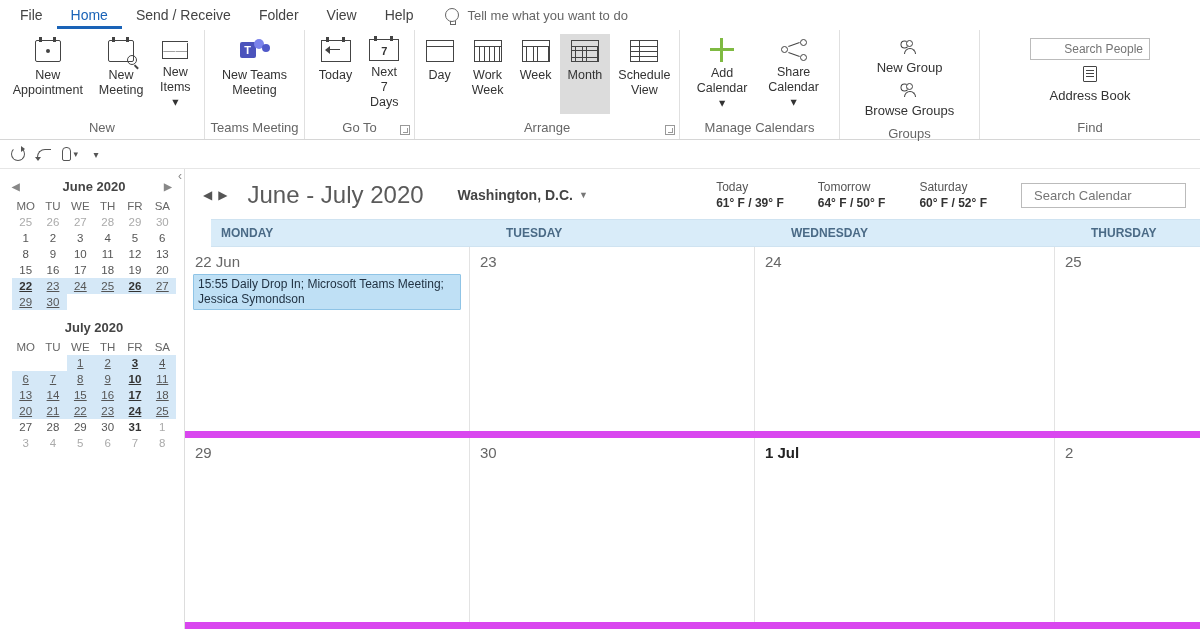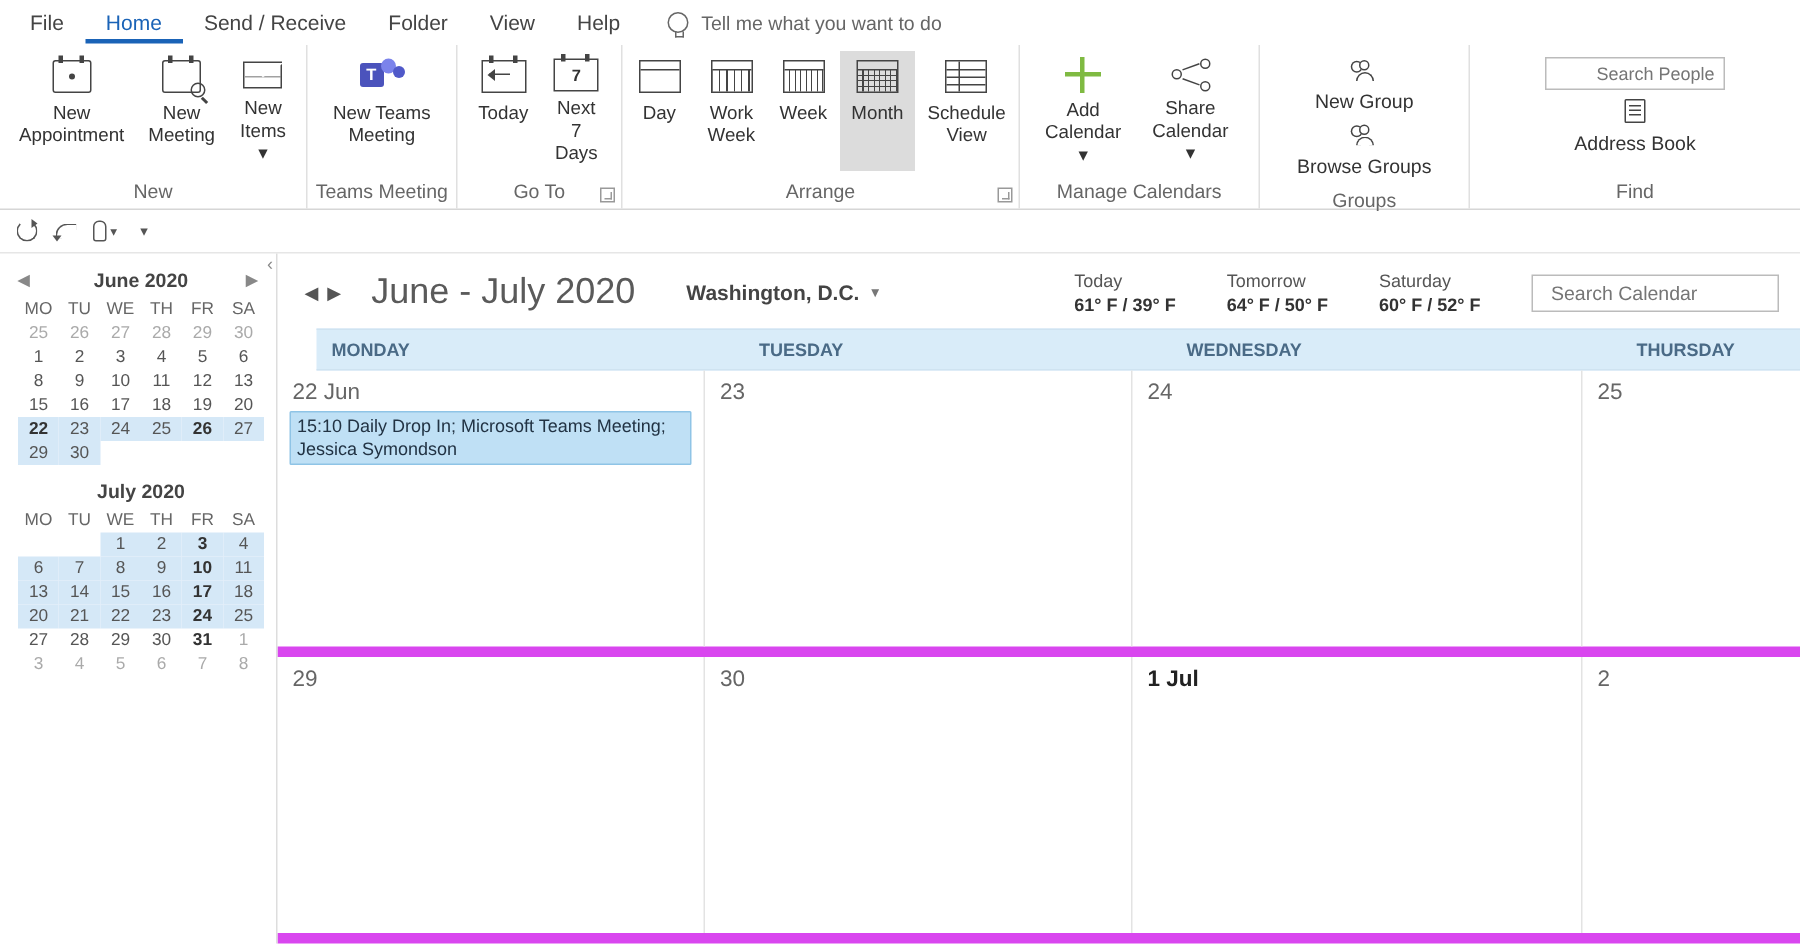--- a/index.html
+++ b/index.html
@@ -87,21 +87,21 @@
   .collapse-handle{position:absolute;top:0;right:2px;color:#888;cursor:pointer;font-size:12px;}
   .mini-cal { margin-bottom:10px;}
   .mini-cal .hdr{display:flex;align-items:center;justify-content:center;gap:6px;font-weight:600;font-size:13px;color:#444;margin:6px 0 4px;}
   .mini-cal .hdr .nav{position:absolute;width:10px;cursor:pointer;color:#888;font-size:10px;}
   .mini-cal .hdr .nav.l{left:12px;} .mini-cal .hdr .nav.r{right:10px;}
   .mini-cal table{width:100%;border-collapse:collapse;table-layout:fixed;font-size:11.5px;color:#555;}
   .mini-cal th{font-weight:500;color:#666;padding:2px 0;}
   .mini-cal td{text-align:center;padding:2px 0;cursor:pointer;}
   .mini-cal td.dim{color:#aaa;}
   .mini-cal td.bold{font-weight:700;color:#333;}
-  .mini-cal td.hl{background:#d5e8f7;}
+  .mini-cal td.hl{background:#d5e8f7;text-decoration:underline;}
   .content { flex:1; display:flex; flex-direction:column;}
   .cal-header{display:flex;align-items:center;padding:10px 14px 8px 18px;gap:20px;}
   .cal-header .navarr{display:flex;gap:6px;}
   .cal-header .navarr span{cursor:pointer;color:#555;font-size:12px;}
   .cal-header h2{font-weight:400;font-size:24px;color:#5a5a5a;margin-right:14px;}
   .loc-sel{display:flex;align-items:center;gap:6px;color:#444;font-weight:600;cursor:pointer;font-size:14px;}
   .loc-sel .dd{font-size:9px;color:#777;}
   .wx{display:flex;gap:34px;margin-left:auto;margin-right:14px;}
   .wx .wday{font-size:12px;color:#555;line-height:1.35;}
   .wx .wday b{color:#333;font-weight:600;}
@@ -458,21 +458,21 @@
     <div class="grid-head" id="gridhead">
         <div class="col colw-mon">MONDAY</div>
         <div class="col colw-tue">TUESDAY</div>
         <div class="col colw-wed">WEDNESDAY</div>
         <div class="col colw-thu">THURSDAY</div>
       </div>
     <div class="grid-body" id="gridbody">
         <div class="week-row">
           <div class="day-cell colw-mon">
       <div class="daynum ">22 Jun</div>
-            <div class="event">15:10 Daily Drop In; Microsoft Teams Meeting; Jessica Symondson</div>
+            <div class="event">15:55 Daily Drop In; Microsoft Teams Meeting; Jessica Symondson</div>
           </div>
           <div class="day-cell colw-tue">
       <div class="daynum ">23</div>
           </div>
           <div class="day-cell colw-wed">
       <div class="daynum ">24</div>
           </div>
           <div class="day-cell colw-thu">
       <div class="daynum ">25</div>
           </div>

